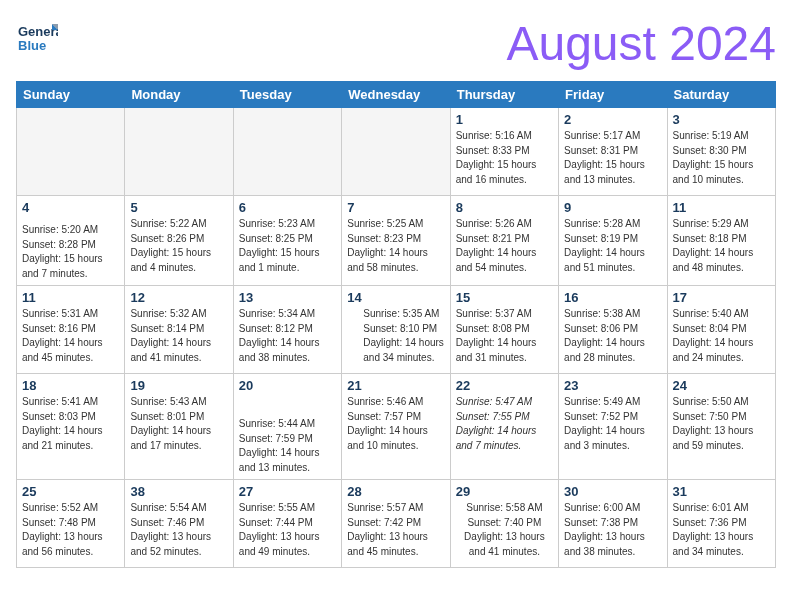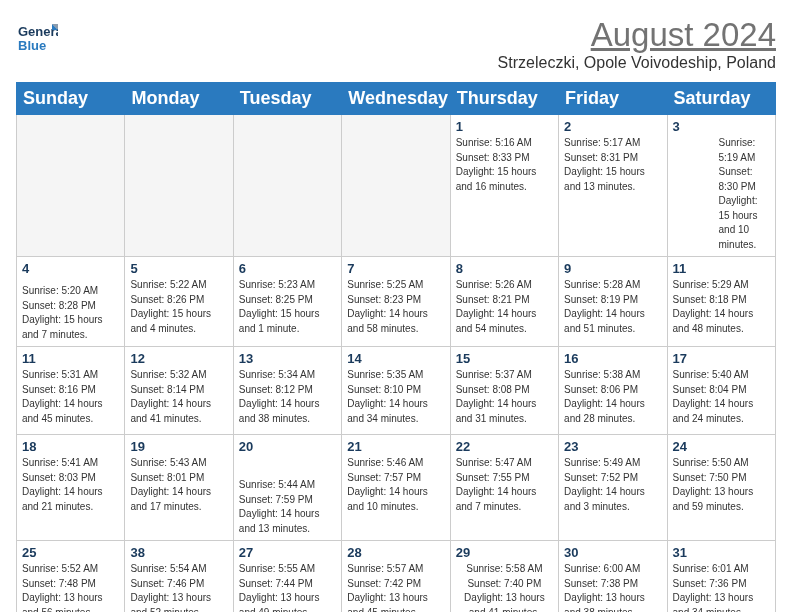--- a/index.html
+++ b/index.html
@@ -17,40 +17,39 @@
       margin-bottom: 10px;
     }
     .logo-wrapper {
       display: flex;
       align-items: center;
     }
     .title-section {
       text-align: right;
     }
     .month-year {
-      font-size: 33px;
-      color: #737373;
+      font-size: 48px;
+      color: #8b5cf6;
       font-weight: normal;
-      text-decoration: underline;
     }
     .location {
       font-size: 16px;
       color: #333;
     }
     .calendar {
       width: 100%;
       border-collapse: collapse;
       table-layout: fixed;
     }
     .calendar th {
       background-color: #2a7abf;
       color: #fff;
       text-align: left;
       padding: 5px 6px;
-      font-size: 18px;
+      font-size: 13px;
       font-weight: bold;
       border: 1px solid #2a7abf;
     }
     .calendar td {
       border: 1px solid #ccc;
       vertical-align: top;
       padding: 4px 5px;
       font-size: 10.5px;
       color: #222;
       height: 88px;
@@ -80,21 +79,20 @@
       <svg width="42" height="42" viewBox="0 0 42 42">
         <text x="2" y="20" font-size="13" font-weight="bold" fill="#1a3a5c">General</text>
         <text x="2" y="34" font-size="13" font-weight="bold" fill="#2a7abf">Blue</text>
         <polygon points="36,8 42,14 36,14" fill="#2a7abf"></polygon>
         <polygon points="36,8 42,8 42,14" fill="#1a3a5c" opacity="0.5"></polygon>
       </svg>
     </div>
   </div>
   <div class="title-section">
     <div class="month-year">August 2024</div>
-    <div class="location">Strzeleczki, Opole Voivodeship, Poland</div>
   </div>
 </div>
 
 <table class="calendar">
   <thead>
     <tr>
     <th>Sunday</th>
         <th>Monday</th>
         <th>Tuesday</th>
         <th>Wednesday</th>
@@ -118,21 +116,21 @@
         </td>
         <td>
           <div class="day-number">2</div>
           <div class="day-info" style="white-space: pre-line;">Sunrise: 5:17 AM
 Sunset: 8:31 PM
 Daylight: 15 hours
 and 13 minutes.</div>
         </td>
         <td>
           <div class="day-number">3</div>
-          <div class="day-info" style="white-space: pre-line; margin-left: 46px;">Sunrise: 5:19 AM
+          <div class="day-info" style="white-space: pre-line;">Sunrise: 5:19 AM
 Sunset: 8:30 PM
 Daylight: 15 hours
 and 10 minutes.</div>
         </td>
       </tr>
       <tr>
         <td>
           <div class="day-number">4</div>
           <div class="day-info" style="white-space: pre-line; margin-top: 8px;">Sunrise: 5:20 AM
 Sunset: 8:28 PM
@@ -199,21 +197,21 @@
         </td>
         <td>
           <div class="day-number">13</div>
           <div class="day-info" style="white-space: pre-line;">Sunrise: 5:34 AM
 Sunset: 8:12 PM
 Daylight: 14 hours
 and 38 minutes.</div>
         </td>
         <td>
           <div class="day-number">14</div>
-          <div class="day-info" style="white-space: pre-line;">Sunrise: 5:35 AM
+          <div class="day-info" style="white-space: pre-line; margin-left: 16px;">Sunrise: 5:35 AM
 Sunset: 8:10 PM
 Daylight: 14 hours
 and 34 minutes.</div>
         </td>
         <td>
           <div class="day-number">15</div>
           <div class="day-info" style="white-space: pre-line;">Sunrise: 5:37 AM
 Sunset: 8:08 PM
 Daylight: 14 hours
 and 31 minutes.</div>
@@ -257,21 +255,21 @@
         </td>
         <td>
           <div class="day-number">21</div>
           <div class="day-info" style="white-space: pre-line;">Sunrise: 5:46 AM
 Sunset: 7:57 PM
 Daylight: 14 hours
 and 10 minutes.</div>
         </td>
         <td>
           <div class="day-number">22</div>
-          <div class="day-info" style="white-space: pre-line;">Sunrise: 5:47 AM
+          <div class="day-info" style="white-space: pre-line; font-style: italic;">Sunrise: 5:47 AM
 Sunset: 7:55 PM
 Daylight: 14 hours
 and 7 minutes.</div>
         </td>
         <td>
           <div class="day-number">23</div>
           <div class="day-info" style="white-space: pre-line;">Sunrise: 5:49 AM
 Sunset: 7:52 PM
 Daylight: 14 hours
 and 3 minutes.</div>

